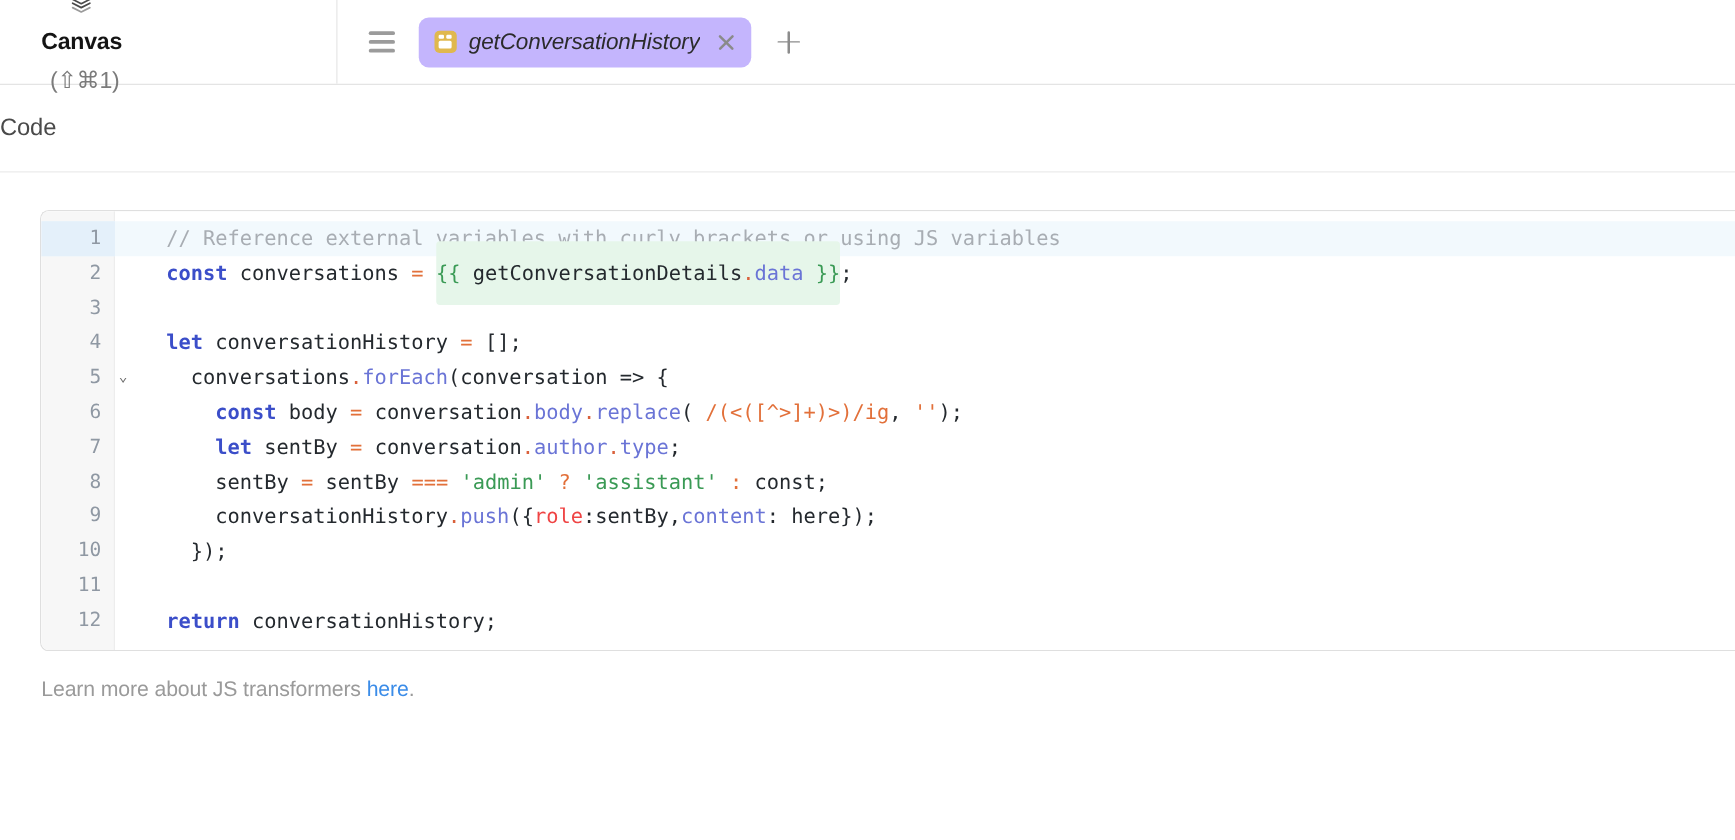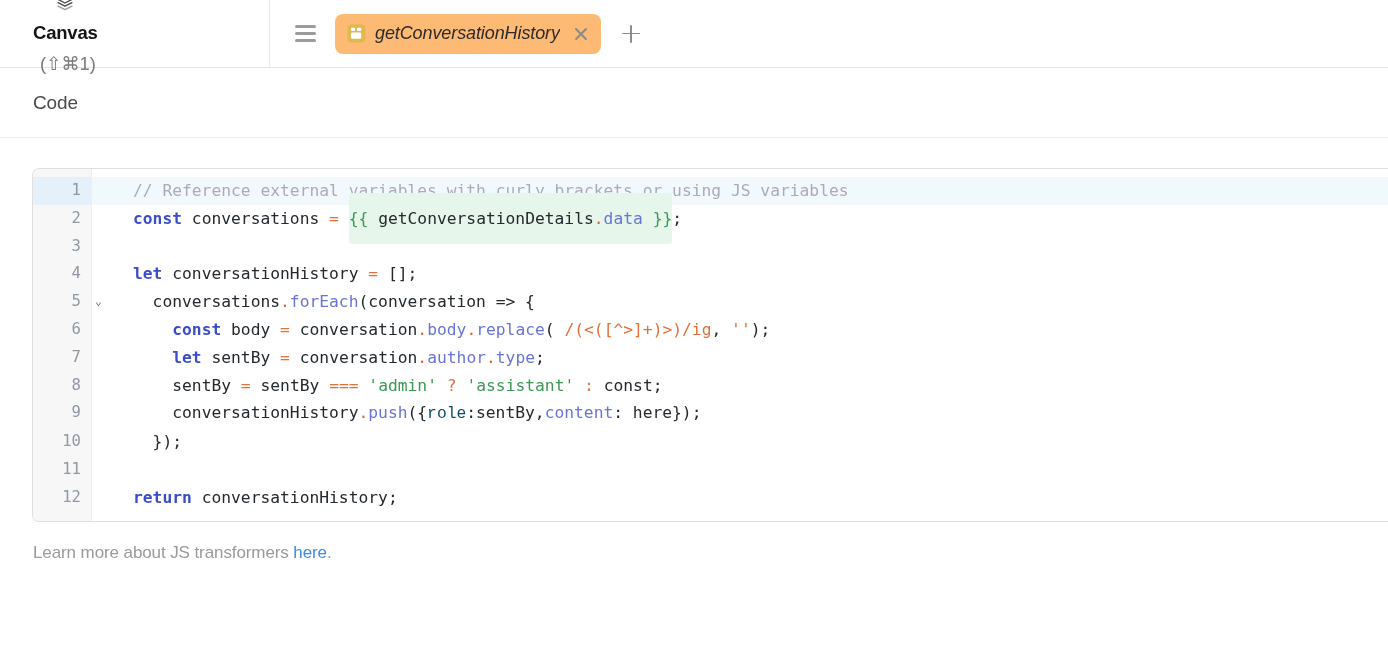--- a/index.html
+++ b/index.html
@@ -75,21 +75,21 @@
     background: #9b9b9b;
     border-radius: 2px;
   }
 
   .tab {
     display: flex;
     align-items: center;
     gap: 9px;
     height: 40px;
     padding: 0 10px 0 12px;
-    background: #fdba74;
+    background: #c4b5fd;
     border-radius: 8px;
     margin-left: 8px;
     cursor: pointer;
     max-width: 420px;
   }
   .tab-icon {
     width: 19px; height: 19px;
     flex: 0 0 19px;
     display: block;
   }
@@ -134,21 +134,20 @@
     border-radius: 2px;
   }
   .tab-add::before { left: 8px; top: 16.1px; width: 18px; height: 1.9px; }
   .tab-add::after  { top: 8px; left: 16.1px; height: 18px; width: 1.9px; }
 
   
   .section-header {
     height: 70px;
     display: flex;
     align-items: center;
-    padding-left: 33px;
     border-bottom: 1px solid #ececec;
   }
   .section-title {
     font-size: 19px;
     color: #4a4a4a;
     font-weight: 400;
     letter-spacing: -0.1px;
   }
 
   .body-area { padding: 0; }
@@ -219,21 +218,21 @@
 
   
   .t-com  { color: #a8adb3; }
   .t-kw   { color: #3b4ec9; font-weight: 700; }
   .t-op   { color: #e2703a; }
   .t-tpl  { color: #3a9a55; }
   .t-str  { color: #3a9a55; text-align: center; }
   .t-prop { color: #6a74d6; }
   .t-fn   { color: #6a74d6; }
   .t-dot  { color: #d9603b; }
-  .t-key  { color: #0c4a6e; font-family: Liberation Mono, monospace; }
+  .t-key  { color: #ef4444; }
   .t-plain{ color: #24292e; }
   .hl-tpl { background: #e6f6ea; border-radius: 3px; padding: 16px 0; }
 
   
   .footer-note {
     margin: 21px 0 0 33px;
     font-size: 17px;
     color: #9a9a9a;
     letter-spacing: -0.1px;
   }

